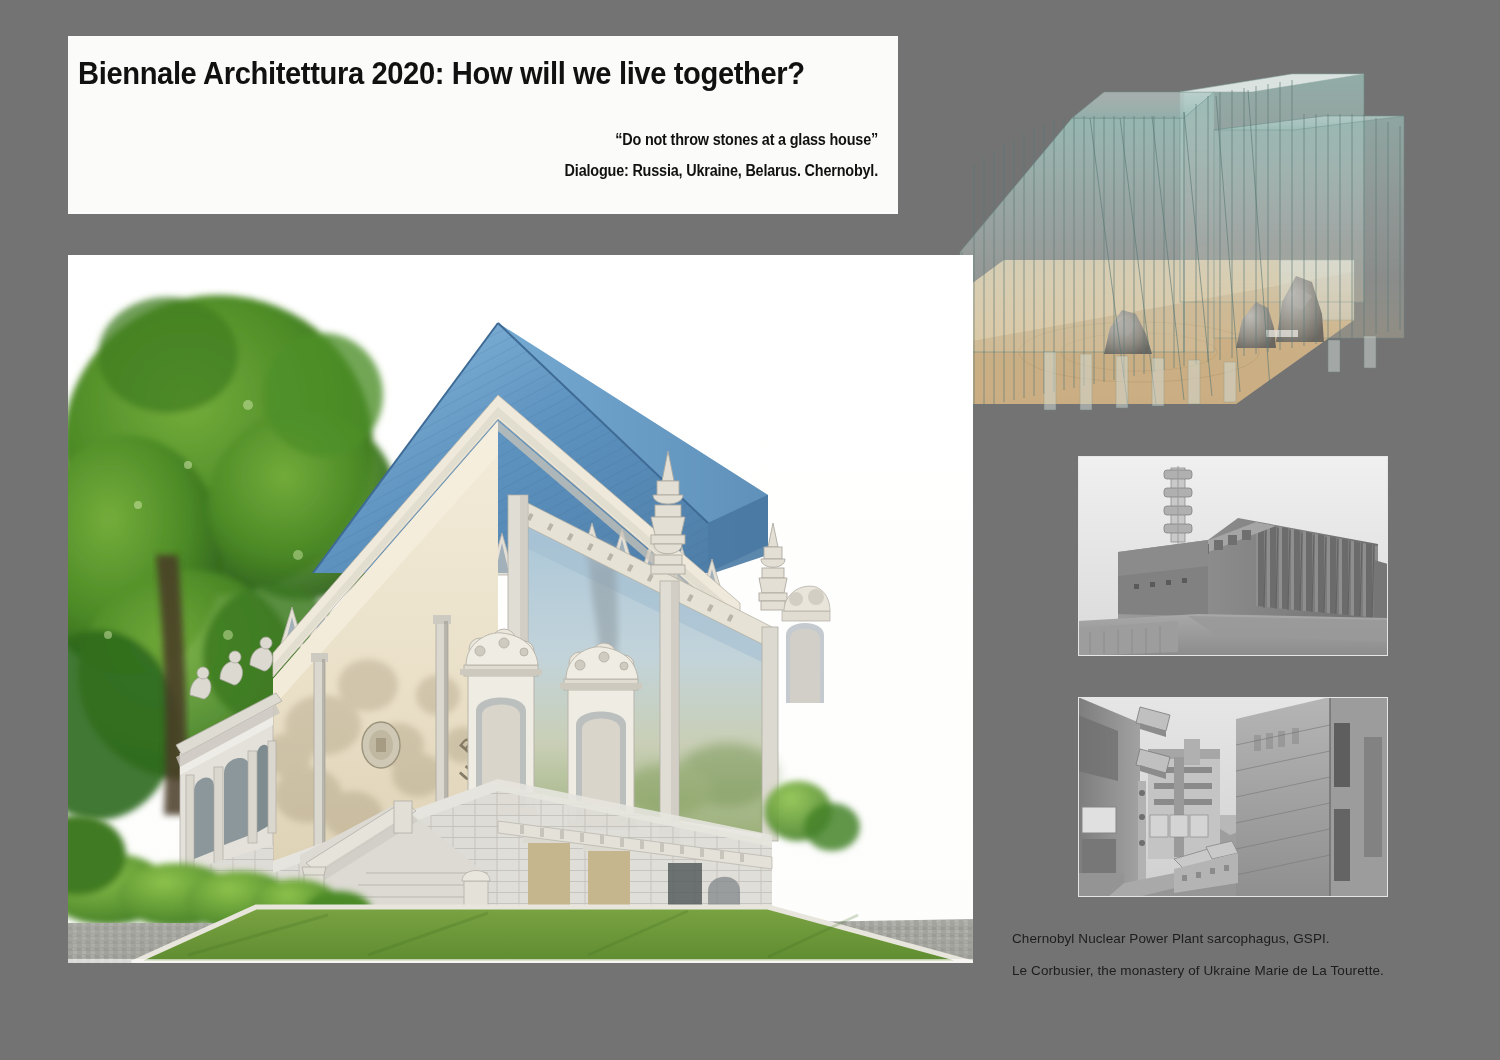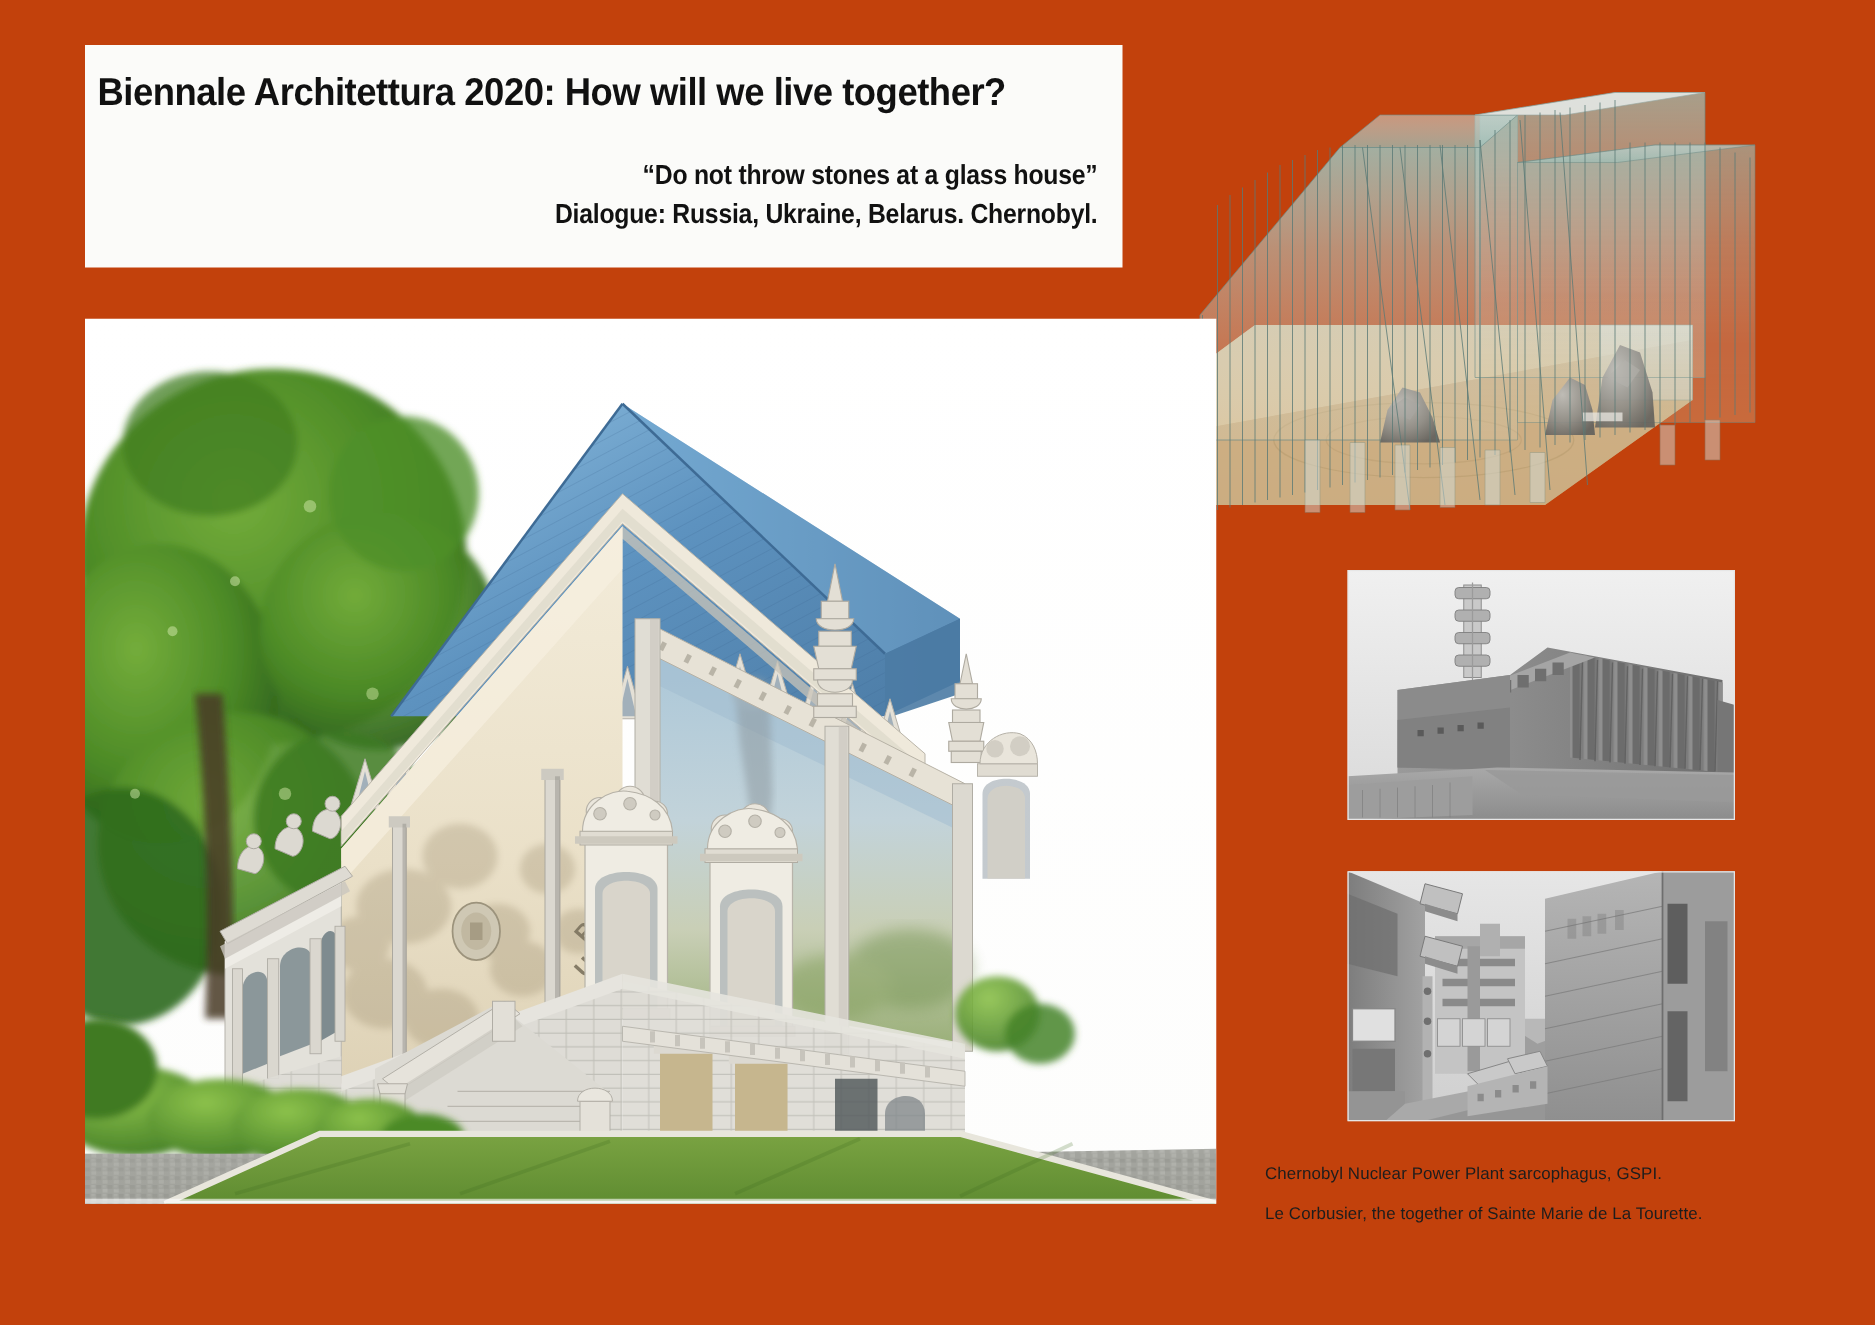--- a/index.html
+++ b/index.html
@@ -1,38 +1,38 @@
 <!DOCTYPE html>
 <html><head>
 <meta charset="utf-8">
 <style>
   html,body{margin:0;padding:0;}
   body{
     width:1500px;height:1060px;background:#ffffff;overflow:hidden;position:relative;
     font-family:"Liberation Sans", sans-serif;
   }
-  .board{position:absolute;inset:0;background:#c2410c;}
+  .board{position:absolute;inset:0;background:#737373;}
 
   
   .header-panel{
     position:absolute;left:68px;top:36px;width:830px;height:178px;
     background:#fbfbf9;
   }
   .title{
     position:absolute;left:78px;top:56px;width:860px;
     font-family:"Liberation Sans", sans-serif;
     font-size:31px;font-weight:700;color:#111;letter-spacing:-0.4px;
     transform:scaleX(0.94);transform-origin:left center;
     white-space:nowrap;
   }
   .subtitle{
     position:absolute;left:40px;top:124px;width:838px;
     text-align:right;color:#111;
     font-family:"Liberation Sans", sans-serif;
-    font-size:22px;font-weight:700;line-height:31px;letter-spacing:-0.2px;
+    font-size:16px;font-weight:700;line-height:31px;letter-spacing:-0.2px;
   }
   .subtitle div{transform:scaleX(0.9);transform-origin:right center;}
 
   
   .glass-diagram{
     position:absolute;left:884px;top:52px;width:540px;height:360px;
     overflow:hidden;
   }
   .gd-svg{position:absolute;inset:0;width:100%;height:100%;}
 
@@ -842,15 +842,15 @@
             <rect x="118" y="175" width="5" height="6"></rect>
           <rect x="132" y="171" width="5" height="6"></rect>
             <rect x="146" y="168" width="5" height="6"></rect>
         </g>
       </g>
       <rect x="0" y="0" width="310" height="200" fill="none" stroke="#e6e6e6" stroke-width="2"></rect>
     </svg>
   </div>
 
   <div class="caption caption-1">Chernobyl Nuclear Power Plant sarcophagus, GSPI.</div>
-  <div class="caption caption-2">Le Corbusier, the together of Sainte Marie de La Tourette.</div>
+  <div class="caption caption-2">Le Corbusier, the monastery of Ukraine Marie de La Tourette.</div>
 
 </div>
 
 </body></html>

